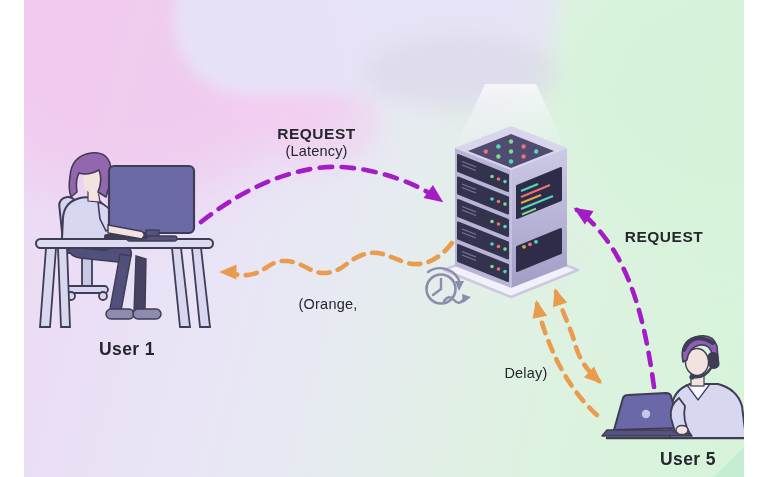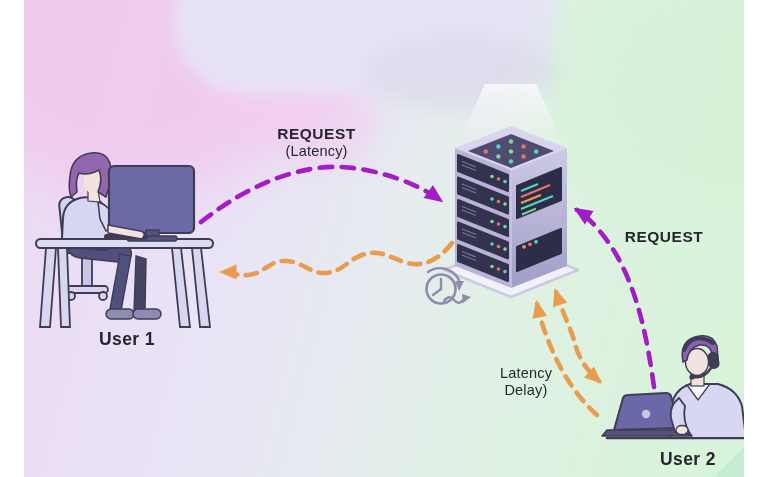--- a/index.html
+++ b/index.html
@@ -200,32 +200,32 @@
       <path d="M 573 415 C 556 400 540 377 529 352 C 521 334 516 318 513 304" stroke="#E99C4E" stroke-width="4.6" stroke-dasharray="11 8.5" marker-end="url(#ahO)"></path>
     </g>
   </svg>
 
   <div class="lbl" style="left:225px;top:125px;width:135px;">
     <div class="b">REQUEST</div>
     <div class="r">(Latency)</div>
   </div>
 
   <div class="lbl" style="left:219px;top:296px;width:170px;">
+    <div class="r">(Orange,</div>
   </div>
 
   <div class="lbl" style="left:590px;top:228px;width:100px;">
     <div class="b">REQUEST</div>
   </div>
 
   <div class="lbl" style="left:447px;top:365px;width:110px;">
-    <div class="r">Latency</div>
     <div class="r">Delay)</div>
   </div>
 
-  <div class="lbl" style="left:53px;top:329px;width:100px;">
+  <div class="lbl" style="left:53px;top:339px;width:100px;">
     <div class="user">User 1</div>
   </div>
 
   <div class="lbl" style="left:614px;top:449px;width:100px;">
-    <div class="user">User 2</div>
+    <div class="user">User 5</div>
   </div>
 
 </div>
 
 </body></html>

